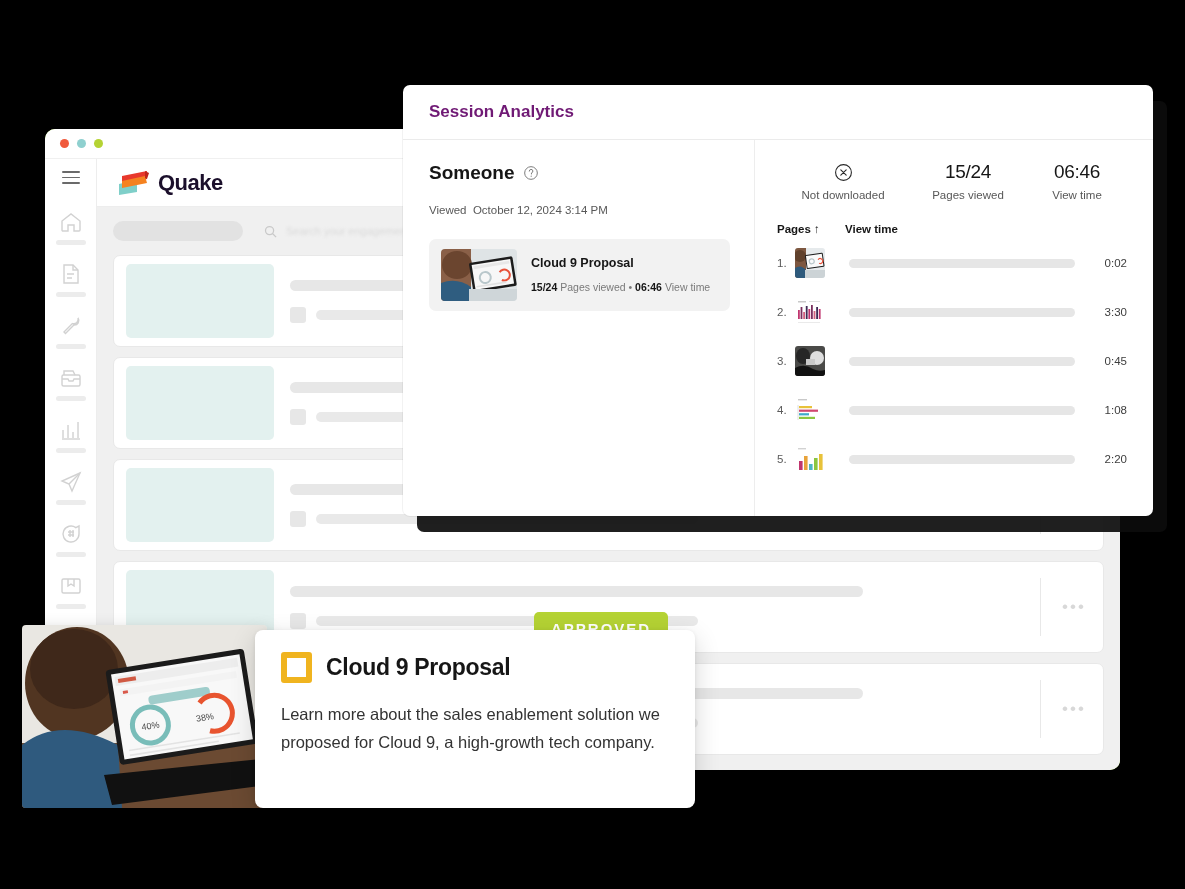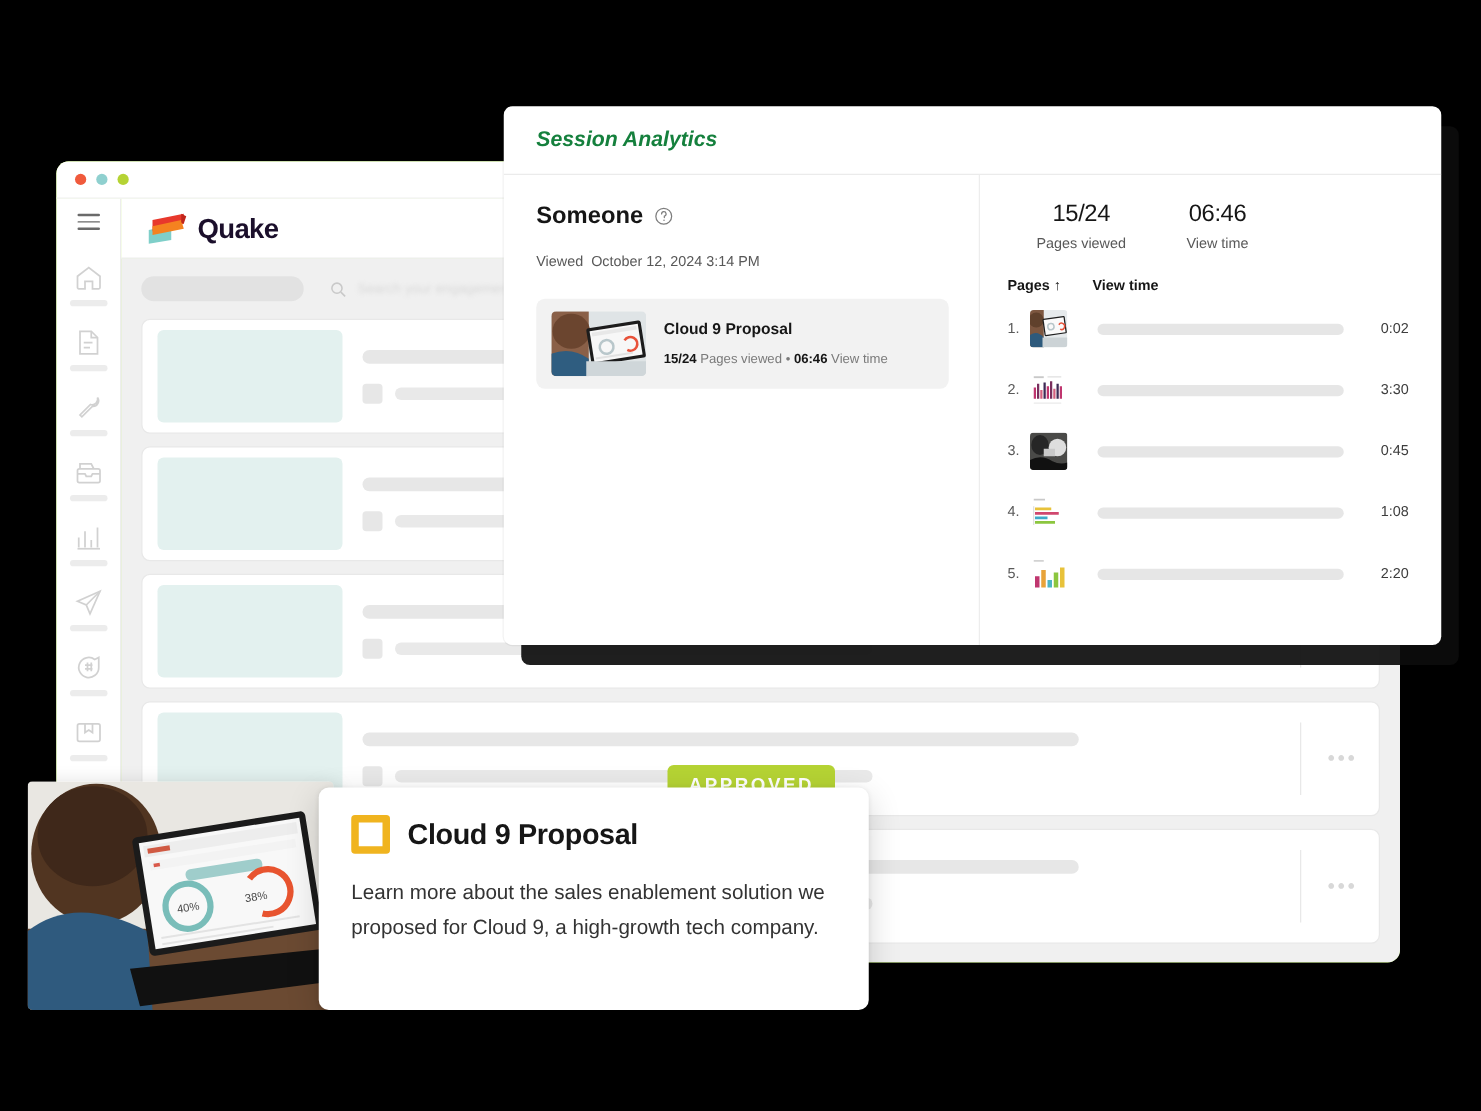--- a/index.html
+++ b/index.html
@@ -86,21 +86,21 @@
     position: absolute; left: 403px; top: 85px;
     width: 750px; height: 431px;
     background: #ffffff; border-radius: 7px;
     box-shadow: 14px 16px 0 0 rgba(12,12,12,0.92), 0 0 0 1px rgba(0,0,0,0.05);
     overflow: hidden;
   }
   .panel-header {
     height: 55px; display:flex; align-items:center; padding: 0 26px;
     border-bottom: 1px solid #ebebeb;
   }
-  .panel-title { font-size: 17px; font-weight: bold; color: #15803d; font-style: italic; }
+  .panel-title { font-size: 17px; font-weight: bold; color: #701a75; }
   .panel-body { display:flex; height: 376px; justify-content: flex-end; }
 
   .panel-left { width: 381px; padding: 22px 24px 0 26px; border-right: 1px solid #ededed; }
   .viewer-row { display:flex; align-items:center; gap: 8px; margin-bottom: 16px; }
   .viewer-name { font-size: 19px; font-weight: bold; color:#161616; }
   .help-icon { width: 16px; height:16px; flex-shrink:0; }
   .help-icon svg { width:100%; height:100%; display:block; }
   .meta-line { font-size: 11.5px; color:#585858; line-height: 1.85; }
 
   .doc-card {
@@ -407,20 +407,29 @@
               <span>•</span>
               <b>06:46</b>
               <span>View time</span>
             </span>
           </span>
         </div>
       </div>
 
       <div class="panel-right">
         <div class="stats-row">
+          <div class="stat s1">
+            <div class="stat-icon">
+              <svg viewBox="0 0 24 24" fill="none" stroke="#2b2b2b" stroke-width="1.4">
+                  <circle cx="12" cy="12" r="10"></circle>
+                  <path d="M8.6 8.6l6.8 6.8M15.4 8.6l-6.8 6.8" stroke-linecap="round"></path>
+                </svg>
+            </div>
+            <div class="stat-label">Not downloaded</div>
+          </div>
           <div class="stat s2">
             <div class="stat-value">15/24</div>
             <div class="stat-label">Pages viewed</div>
           </div>
           <div class="stat s3">
             <div class="stat-value">06:46</div>
             <div class="stat-label">View time</div>
           </div>
         </div>
 

